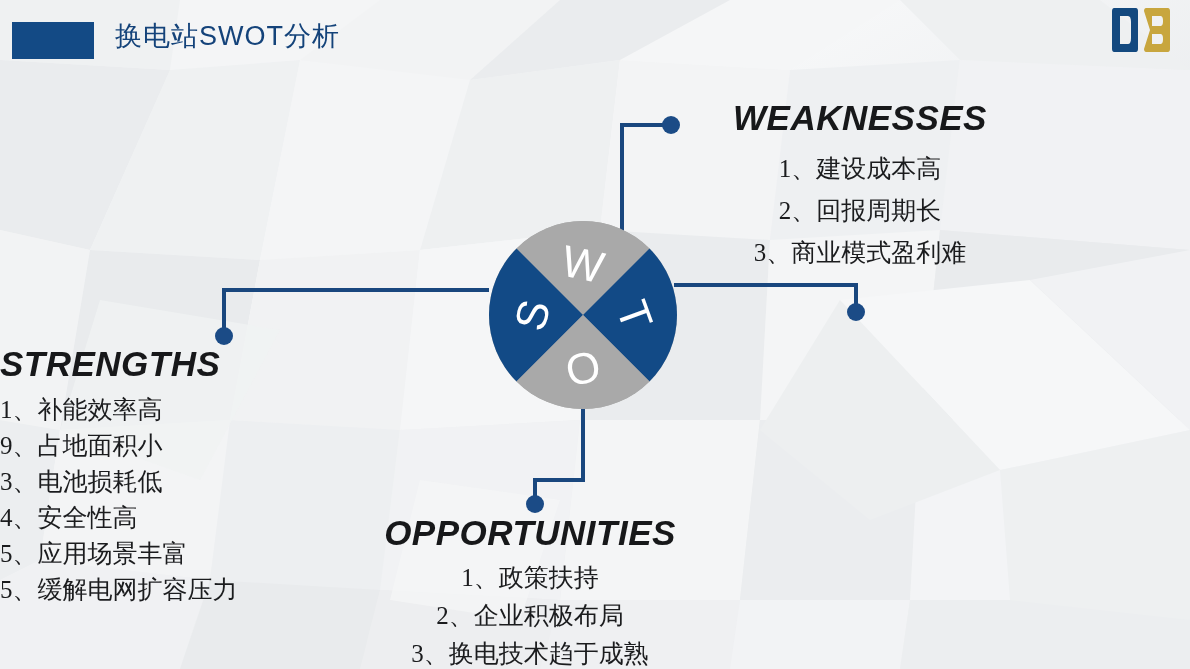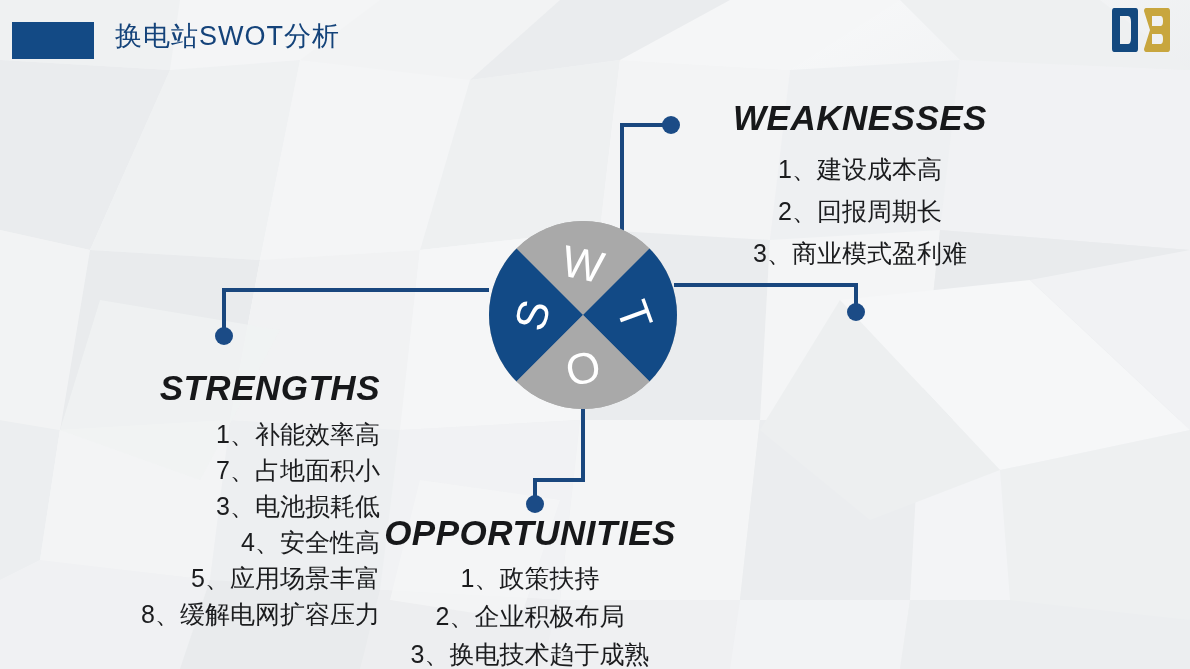--- a/index.html
+++ b/index.html
@@ -95,29 +95,29 @@
     font-family: "Liberation Sans", "DejaVu Sans", sans-serif;
   }
   .quad-list {
     list-style: none;
     margin: 0;
     padding: 0;
   }
   .quad-list li {
     color: #1b1c1e;
     white-space: nowrap;
-    font-family: Liberation Sans, sans-serif;
+    font-family: Liberation Serif, serif;
   }
 
   
   #quad-strengths {
     left: 0px;
-    top: 368px;
+    top: 344px;
     width: 380px;
-    text-align: right;
+    text-align: left;
   }
   #quad-strengths .quad-heading { font-size: 35px; }
   #quad-strengths .quad-list { margin-top: 8px; }
   #quad-strengths .quad-list li { font-size: 25px; line-height: 36px; }
 
   
   #quad-weaknesses {
     left: 660px;
     top: 98px;
     width: 400px;
@@ -261,25 +261,25 @@
       <text x="44" y="95" transform="rotate(-75,44,95)">S</text>
       <text x="147" y="95" transform="rotate(70,147,95)">T</text>
       <text x="95" y="148" transform="rotate(-12,95,148)">O</text>
     </g>
   </svg>
 
   <div class="quad" id="quad-strengths">
     <div class="quad-heading">STRENGTHS</div>
     <ul class="quad-list">
       <li>1、补能效率高</li>
-      <li>7、占地面积小</li>
+      <li>9、占地面积小</li>
       <li>3、电池损耗低</li>
       <li>4、安全性高</li>
       <li>5、应用场景丰富</li>
-      <li>8、缓解电网扩容压力</li>
+      <li>5、缓解电网扩容压力</li>
     </ul>
   </div>
 
   <div class="quad" id="quad-weaknesses">
     <div class="quad-heading">WEAKNESSES</div>
     <ul class="quad-list">
       <li>1、建设成本高</li>
       <li>2、回报周期长</li>
       <li>3、商业模式盈利难</li>
     </ul>

